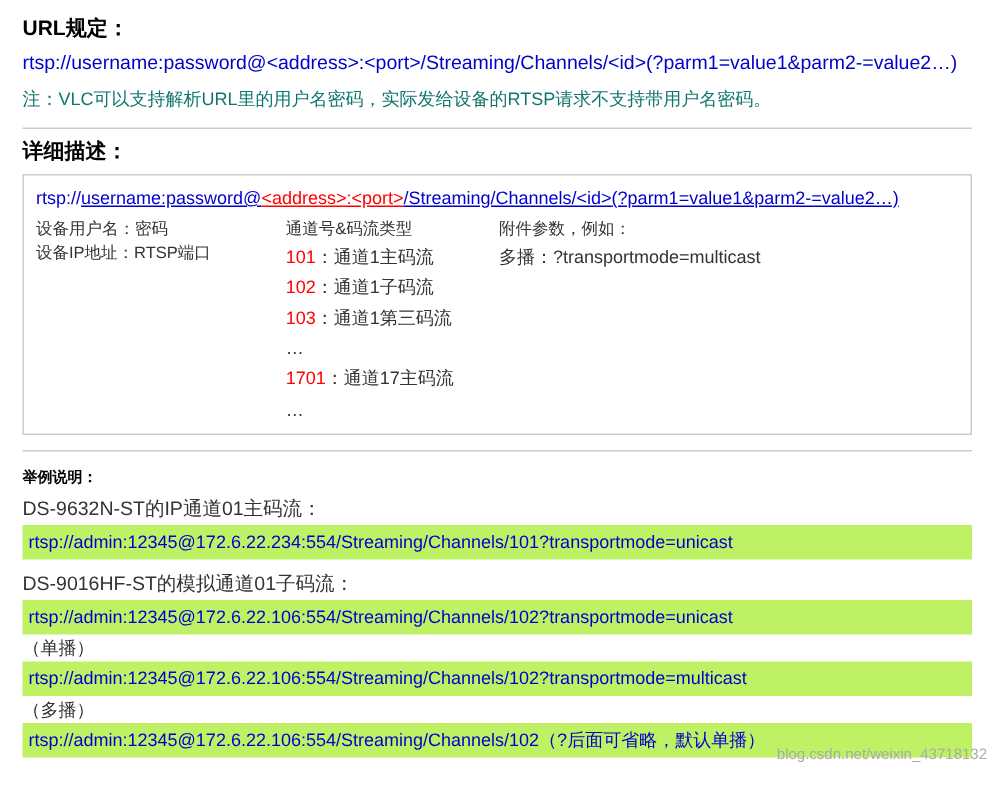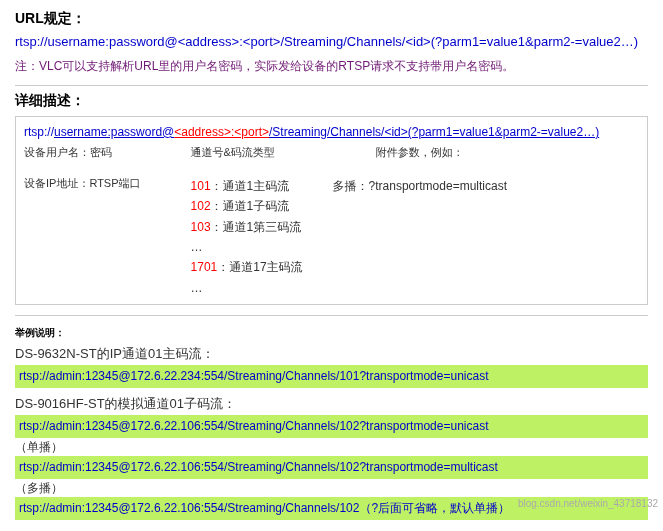--- a/index.html
+++ b/index.html
@@ -24,21 +24,21 @@
       font-weight: bold;
       font-size: 14px;
       margin-bottom: 4px;
     }
     .url-text {
       color: #0000cc;
       font-size: 13px;
       line-height: 1.6;
     }
     .note-text {
-      color: #701a75;
+      color: #0f766e;
       font-size: 12px;
       line-height: 1.5;
       margin-top: 4px;
     }
     .detail-box {
       border: 1px solid #ccc;
       padding: 6px 8px;
       margin-top: 6px;
       background: #fff;
     }
@@ -50,21 +50,21 @@
     }
     .detail-grid {
       display: flex;
       gap: 20px;
       font-size: 12px;
       margin-top: 4px;
     }
     .detail-col {
       display: flex;
       flex-direction: column;
-      gap: 16px;
+      gap: 1px;
       color: #333;
     }
     .detail-col .col-title {
       color: #333;
       font-size: 11px;
     }
     .channel-list {
       font-size: 12px;
       line-height: 1.7;
       color: #333;
@@ -147,21 +147,21 @@
         <div class="channel-list">
           <div><span class="red">101</span>：通道1主码流</div>
           <div><span class="red">102</span>：通道1子码流</div>
           <div><span class="red">103</span>：通道1第三码流</div>
           <div>…</div>
           <div><span class="red">1701</span>：通道17主码流</div>
           <div>…</div>
         </div>
       </div>
       <div class="detail-col" style="margin-left:10px;">
-        <span style="color:#333;font-size:11px;text-align:center;">附件参数，例如：</span>
+        <span style="color:#333;font-size:11px;">附件参数，例如：</span>
         <div class="params-col">多播：?transportmode=multicast</div>
       </div>
     </div>
   </div>
 </div>
 
 <div class="separator"></div>
 
 <div class="example-section">
   <div class="example-title">举例说明：</div>

